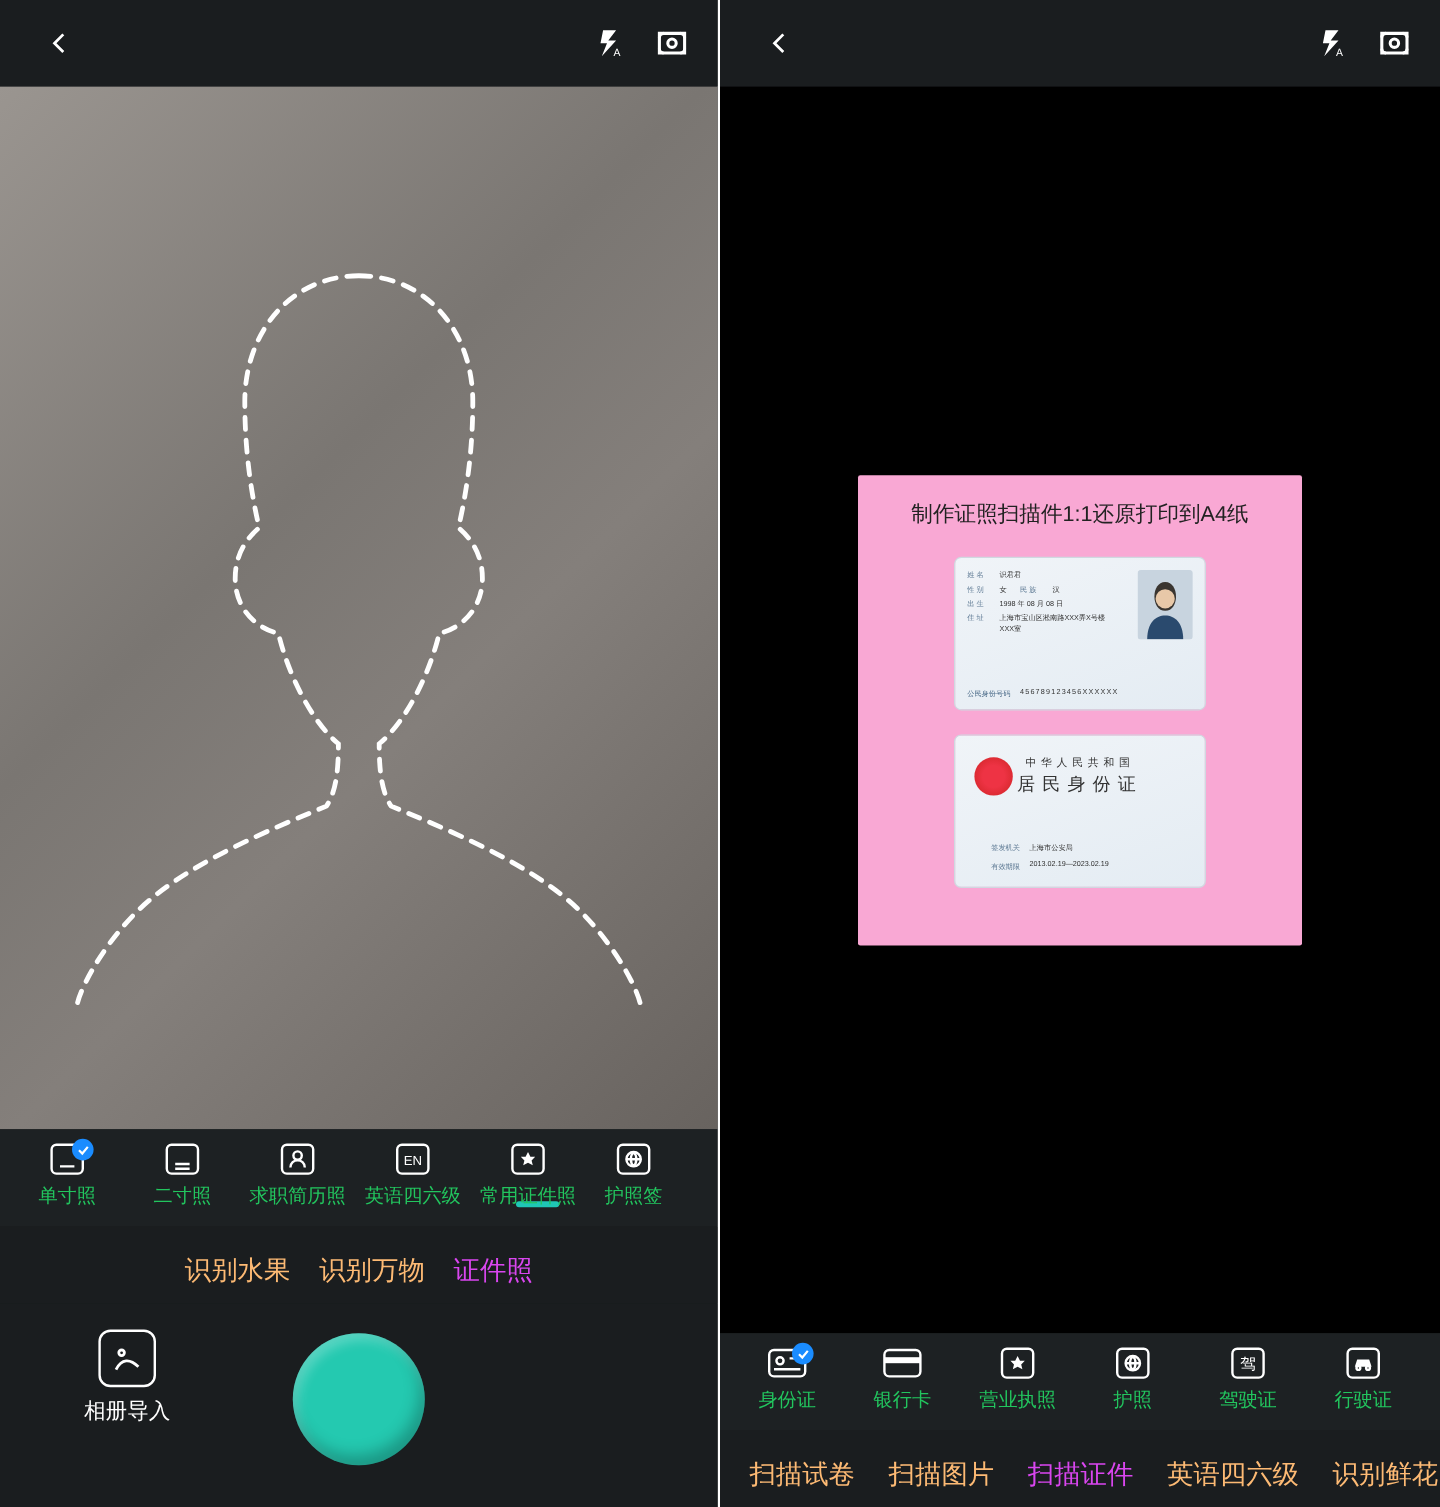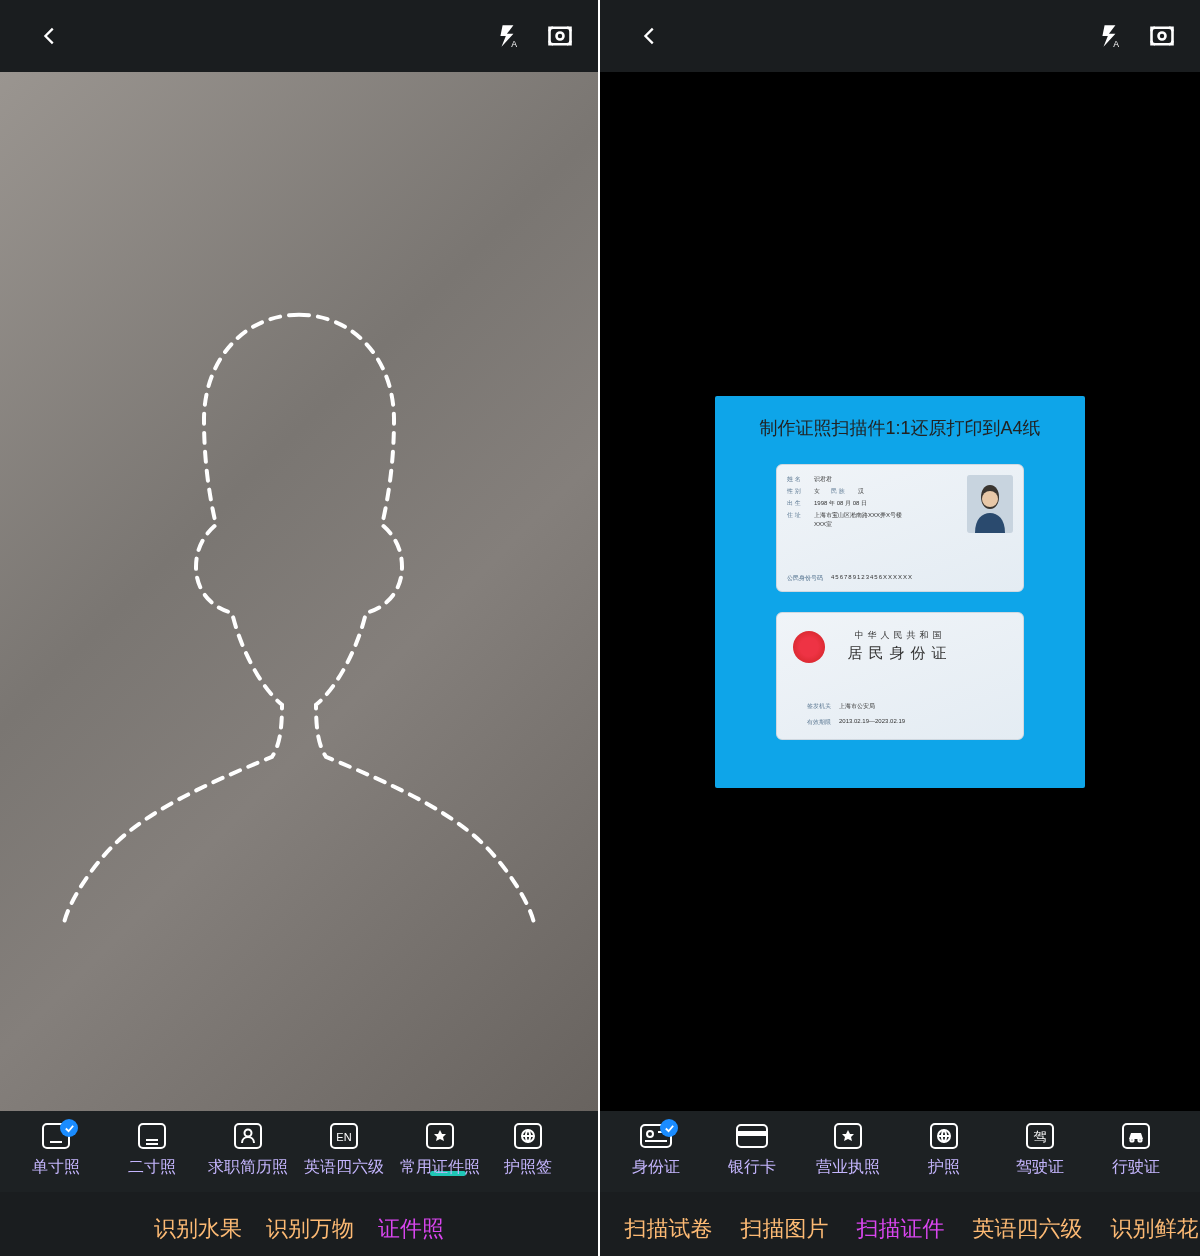--- a/index.html
+++ b/index.html
@@ -56,33 +56,33 @@
     }
     .silhouette {
       position: absolute;
       left: 50%; top: 50%;
       transform: translate(-50%, -48%);
     }
 
     
     .id-panel {
       width: 370px;
-      background: #0ea5e9;
+      background: #f9a8d4;
       border-radius: 2px;
       padding: 20px 20px 28px;
       color: #222;
     }
     .id-panel-title {
       font-size: 18px;
       font-weight: 500;
       text-align: center;
       margin-bottom: 24px;
     }
     .id-card {
-      width: 248px;
+      width: 210px;
       margin: 0 auto 20px;
       border: 1px solid #d0d8e0;
       border-radius: 6px;
       background: linear-gradient(160deg, #f0f4f8 0%, #e4ecf3 100%);
       padding: 10px;
       font-size: 6px;
       position: relative;
     }
     .id-card.front { height: 128px; }
     .id-card.back { height: 128px; }
@@ -133,21 +133,21 @@
       display: flex;
       padding: 10px 8px 14px;
       overflow: hidden;
       position: relative;
     }
     .size-tab {
       display: flex;
       flex-direction: column;
       align-items: center;
       gap: 6px;
-      color: #c4b5fd;
+      color: #22c55e;
       font-size: 16px;
       min-width: 96px;
       cursor: pointer;
       position: relative;
     }
     .size-tab .icbox {
       width: 34px; height: 30px;
       display: flex; align-items: center; justify-content: center;
     }
     .size-tab .check {
@@ -341,20 +341,32 @@
       <span>护照签</span>
     </div>
   </div>
 
   <div class="mode-tabs">
     <span class="mode-tab">识别水果</span>
     <span class="mode-tab">识别万物</span>
     <span class="mode-tab active">证件照</span>
   </div>
 
+  <div class="bottom-area">
+    <div class="gallery-btn">
+      <div class="gallery-icon">
+        <svg width="28" height="28" viewBox="0 0 24 24" fill="none" stroke="#fff" stroke-width="2">
+            <circle cx="8" cy="8" r="2"></circle>
+            <path d="M4 20 C8 12 14 12 20 18"></path>
+          </svg>
+      </div>
+      <span>相册导入</span>
+    </div>
+    <div class="shutter"></div>
+  </div>
 </div>
 
 <div class="screen">
   <div class="topbar">
     <div class="icon-btn">
       <svg width="22" height="22" viewBox="0 0 24 24" fill="none" stroke="#fff" stroke-width="2.5">
           <polyline points="15 4 7 12 15 20"></polyline>
         </svg>
     </div>
     <div class="spacer"></div>

